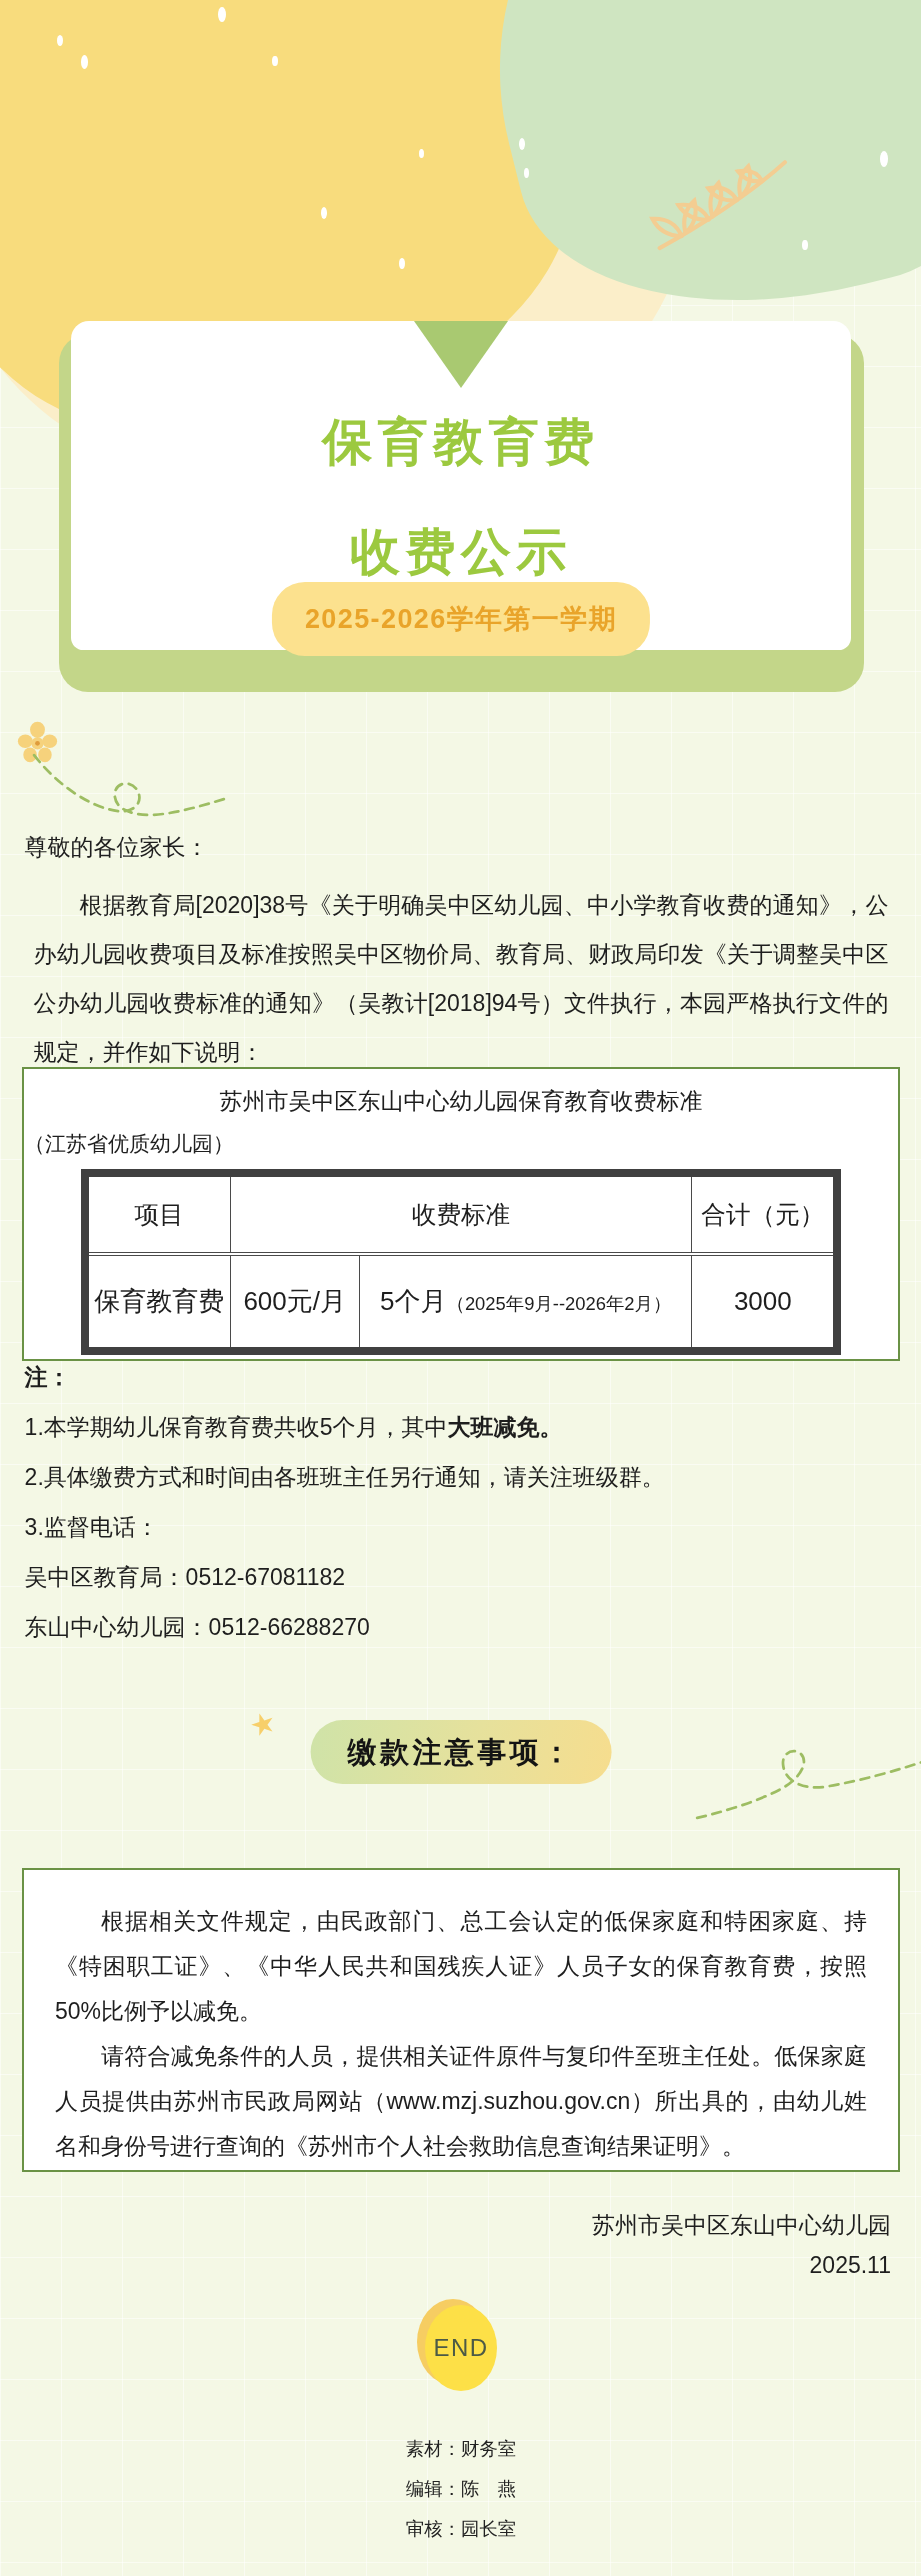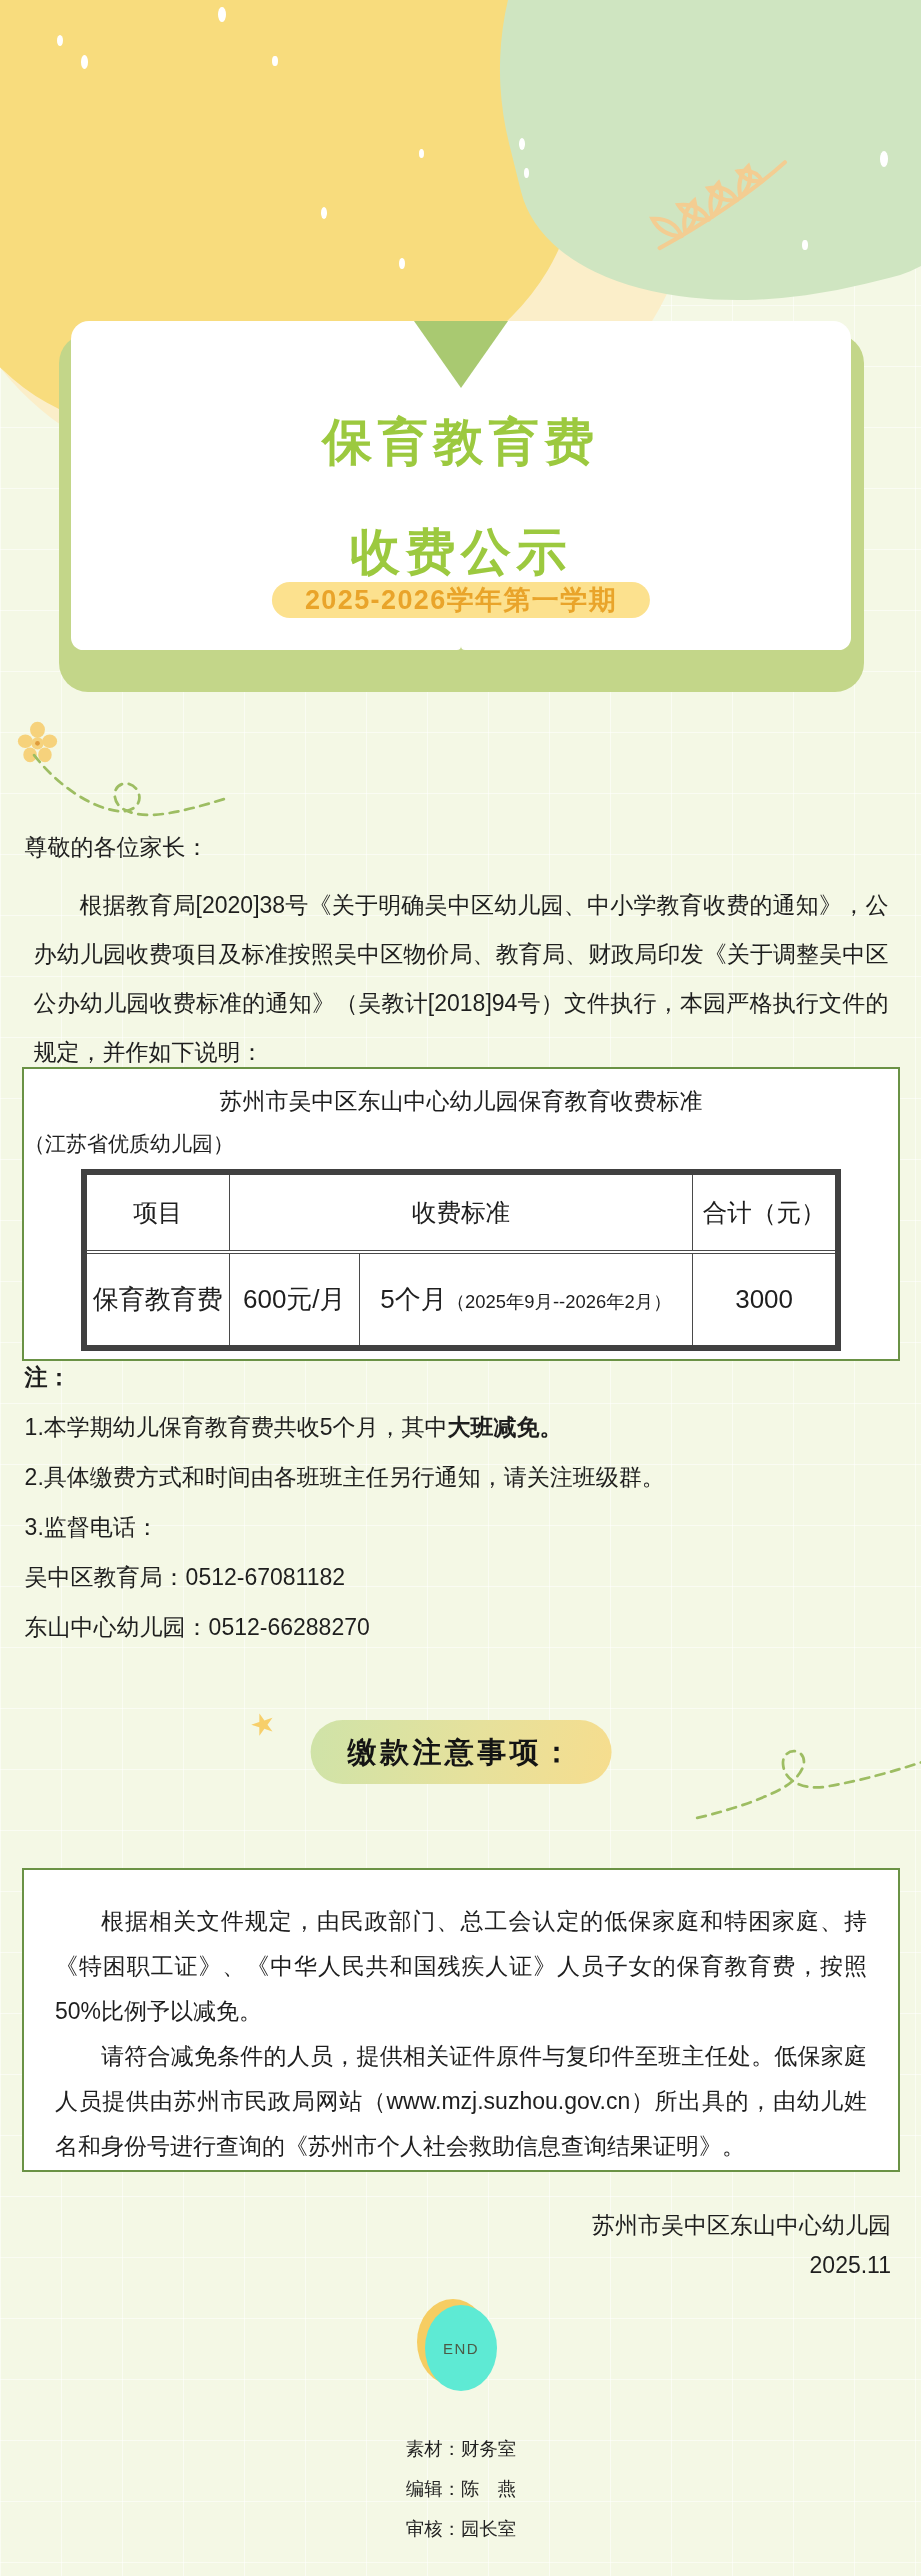--- a/index.html
+++ b/index.html
@@ -31,40 +31,40 @@
   .bookpage.left{left:71px;width:390px;border-radius:18px 44px 4.1px 12.3px/18px 35px 4.1px 12.3px;}
   .bookpage.right{right:71px;width:390px;border-radius:44px 18px 12.3px 4.1px/35px 18px 12.3px 4.1px;}
   .book-notch{position:absolute;left:50%;top:321px;transform:translateX(-50%);
     width:94px;height:67px;background:#a9c971;
     clip-path:polygon(0 0,100% 0,50% 100%);}
   .book-title{position:absolute;left:0;right:0;text-align:center;
     color:#9cc93f;font-weight:900;font-size:50px;letter-spacing:5.5px;}
   .book-title.l1{top:409px;}
   .book-title.l2{top:519px;}
   .term-badge{position:absolute;left:50%;top:582px;transform:translateX(-50%);
-    background:#fce18e;border-radius:33px;padding:0 33px;
+    background:#fce18e;border-radius:33px;padding:19px 33px;
     color:#e9a42a;font-weight:700;font-size:27px;letter-spacing:1.4px;white-space:nowrap;}
   
   .flower{position:absolute;left:15px;top:721px;}
   .swirl-left{position:absolute;left:30px;top:751px;}
   .star{position:absolute;left:250px;top:1710px;font-size:29px;color:#f7cf6a;
     transform:rotate(-18deg);line-height:1;}
   .swirl-right{position:absolute;right:-2.7px;top:1747px;}
   .wheat{position:absolute;left:647px;top:158px;transform:rotate(-6deg);}
   
   .intro{position:absolute;left:24.6px;right:24.6px;top:823px;
     font-size:23px;line-height:49px;}
   .intro .para{margin:9px;text-indent:2em;text-align:justify;}
   
   .card{position:absolute;left:22px;right:22px;background:#fff;border:2px solid #6a9245;}
   .fee-card{top:1067px;height:290px;}
   .fee-title{margin-top:18px;text-align:center;font-size:23px;line-height:29px;}
   .fee-subtitle{margin-top:15px;font-size:21px;line-height:26px;}
   table.fee{width:87%;margin:12.3px auto 0;border-collapse:collapse;table-layout:fixed;
-    border:6px solid #404040;}
+    border:8px solid #404040;}
   table.fee th,table.fee td{border:1.4px solid #4a4a4a;text-align:center;
     vertical-align:middle;font-weight:400;padding:0;}
   table.fee thead th{height:75px;font-size:24.6px;border-bottom:4.1px double #4a4a4a;}
   table.fee tbody td{height:91px;font-size:26px;}
   .period{font-size:18.4px;}
   
   .notes{position:absolute;left:24.6px;right:24.6px;top:1352px;font-size:23px;line-height:50px;}
   .notes .head{font-weight:700;}
   .note-bold{font-weight:700;}
   
@@ -77,23 +77,23 @@
     font-size:23px;line-height:45px;}
   .policy-card p{margin:0;text-indent:2em;text-align:justify;}
   
   .signature{position:absolute;right:31px;top:2205px;text-align:right;
     font-size:23px;line-height:40px;}
   
   .end-wrap{position:absolute;left:50%;top:2305px;transform:translateX(-50%);
     width:72px;height:86px;}
   .end-yellow{position:absolute;left:-8.2px;top:-6.1px;width:72px;height:86px;
     border-radius:50%;background:#f6cd62;}
-  .end-green{position:absolute;inset:0;border-radius:50%;background:#5eead4;
+  .end-green{position:absolute;inset:0;border-radius:50%;background:#fde047;
     display:flex;align-items:center;justify-content:center;
-    font-size:15px;color:#4c5a46;letter-spacing:1.4px;}
+    font-size:24px;color:#4c5a46;letter-spacing:1.4px;}
   
   .credits{position:absolute;left:0;right:0;top:2429px;text-align:center;
     font-size:18.4px;line-height:40px;color:#222;}
 </style>
 </head>
 <body>
 
 <div class="page">
 
   <div class="blob blob-pale-yellow"></div>

